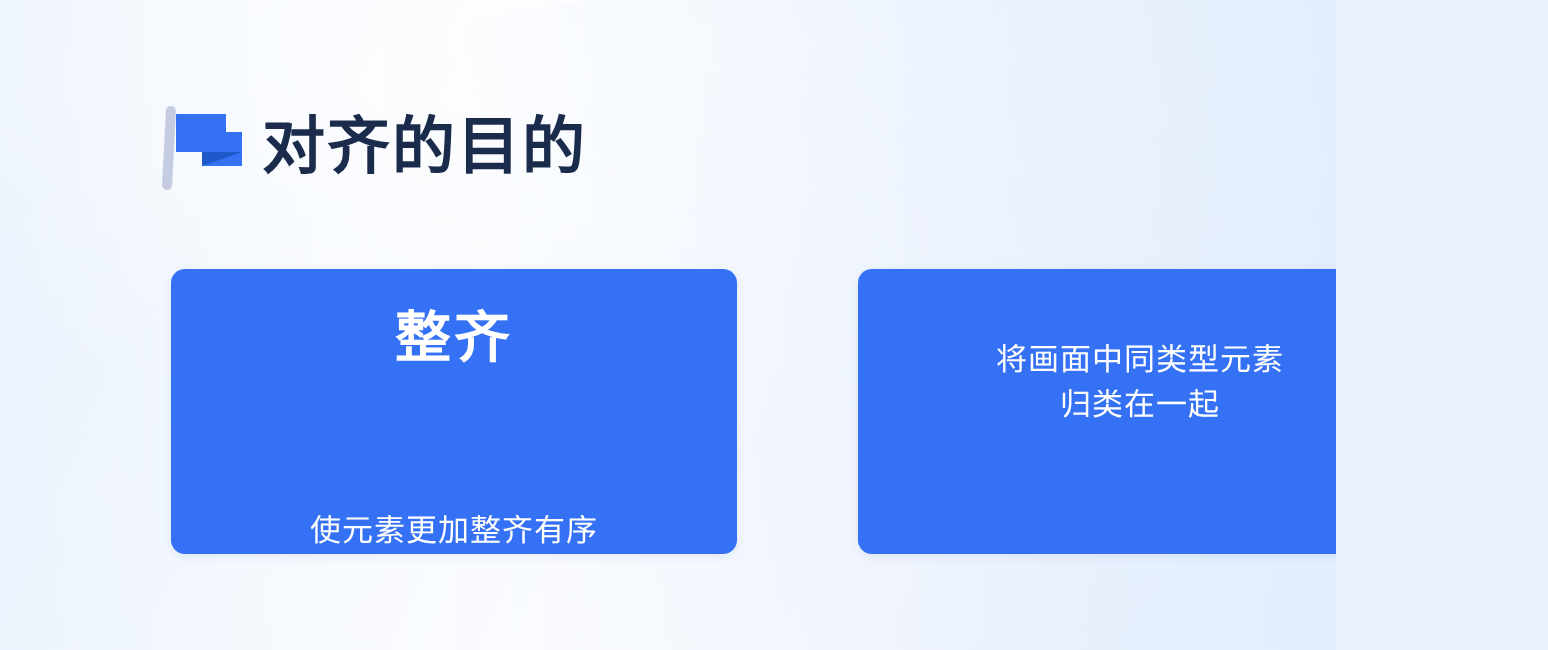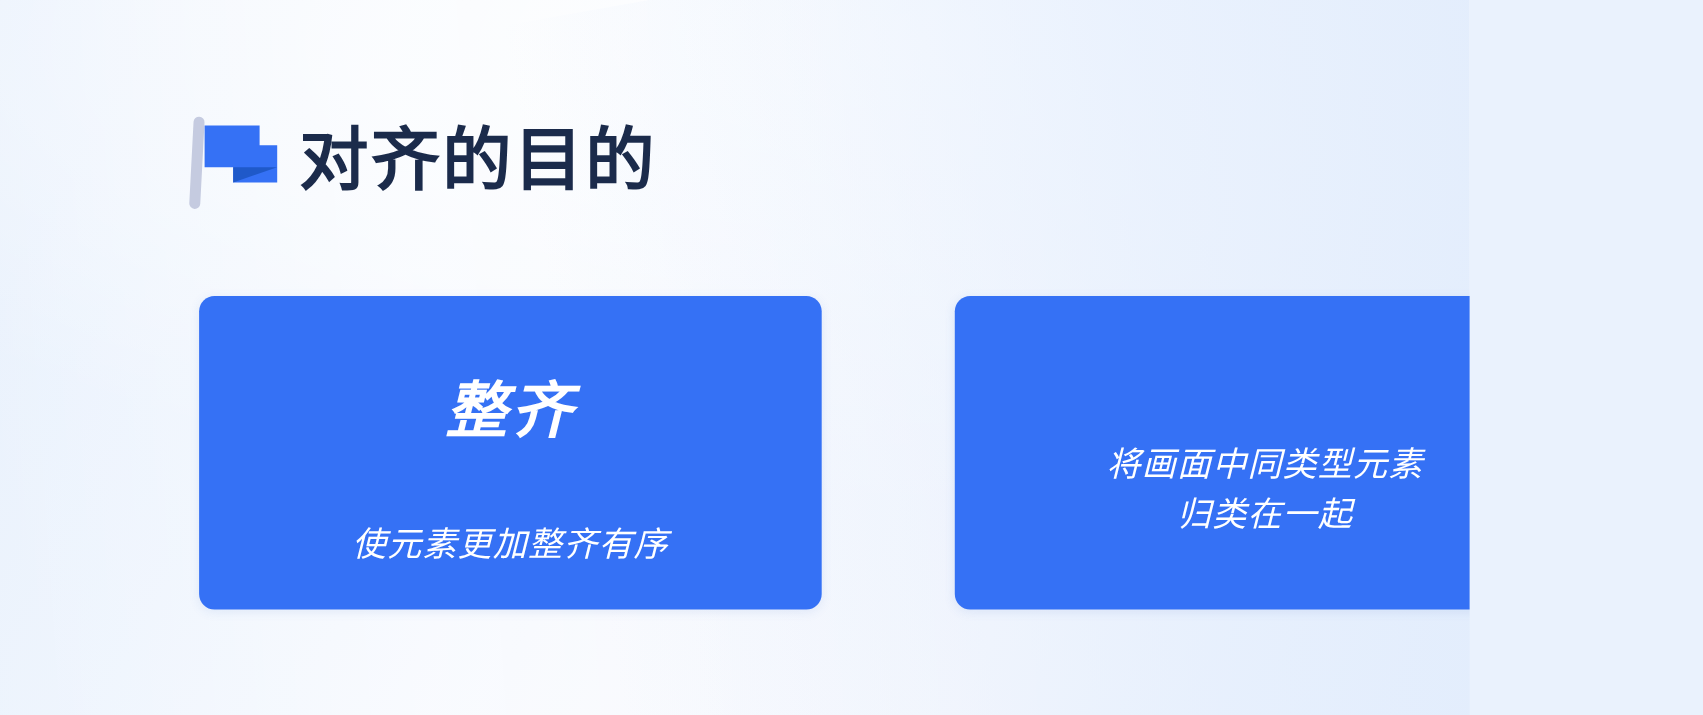--- a/index.html
+++ b/index.html
@@ -17,21 +17,20 @@
 
   .slide {
     position: relative;
     width: 1336px;
     height: 650px;
     box-sizing: border-box;
     background:
       radial-gradient(120% 95% at 62% 6%, rgba(255,255,255,0.92) 0%, rgba(255,255,255,0.55) 34%, rgba(255,255,255,0.0) 70%),
       linear-gradient(118deg, #e2edfc 0%, #eaf2fd 26%, #f4f7fe 52%, #f7f8fd 72%, #eef4fd 88%, #e7f0fd 100%);
     overflow: hidden;
-    padding-left: 10px;
   }
 
   
   .slide::before {
     content: "";
     position: absolute;
     left: -12%;
     top: -30%;
     width: 90%;
     height: 170%;
@@ -92,24 +91,23 @@
   }
   .card {
     width: 566px;
     height: 285px;
     box-sizing: border-box;
     background: #3571f5;
     border-radius: 14px;
     display: flex;
     flex-direction: column;
     align-items: center;
-    justify-content: center;
+    justify-content: space-between;
     padding-top: 36px;
     box-shadow: 0 2px 10px rgba(45, 95, 200, 0.10);
-    font-style: italic;
   }
   .card.card-right {
     width: 564px;
   }
   .card-title {
     font-size: 56px;
     font-weight: bold;
     line-height: 1.18;
     letter-spacing: 3px;
     color: #ffffff;

